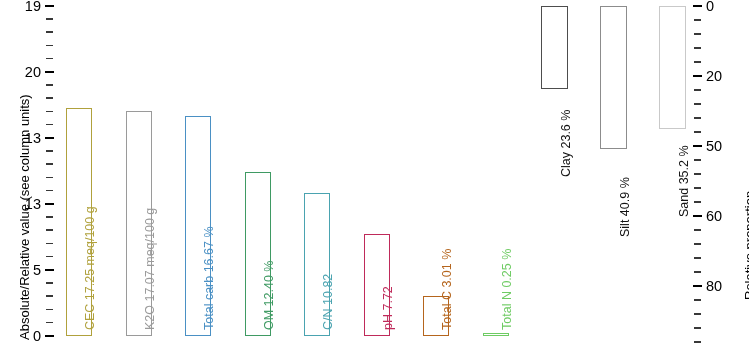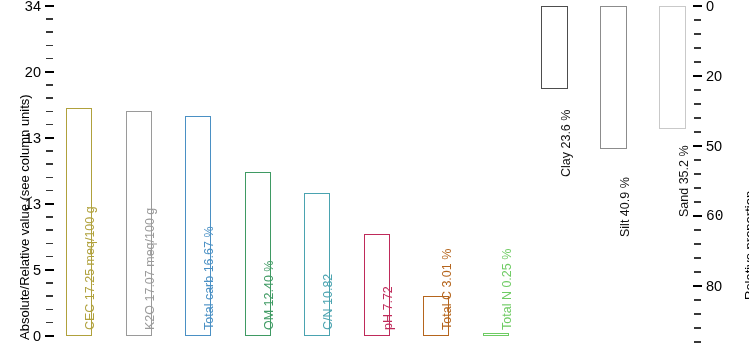--- a/index.html
+++ b/index.html
@@ -76,21 +76,21 @@
 </style>
 </head>
 <body>
 
 <div id="figure">
 
   <div id="left-axis-title" class="axis-title">Absolute/Relative value (see column units)</div>
 
   <div id="left-ticks">
       <div class="tick major" style="left: 45px; top: 5px;"></div>
-      <div class="tick-label left" style="left: 11px; top: -1px;">34</div>
+      <div class="tick-label left" style="left: 11px; top: -1px;">19</div>
       <div class="tick minor" style="left: 46px; top: 18.2px;"></div>
       <div class="tick minor" style="left: 46px; top: 31.4px;"></div>
       <div class="tick minor" style="left: 46px; top: 44.6px;"></div>
       <div class="tick minor" style="left: 46px; top: 57.8px;"></div>
       <div class="tick major" style="left: 45px; top: 71px;"></div>
       <div class="tick-label left" style="left: 11px; top: 65px;">20</div>
       <div class="tick minor" style="left: 46px; top: 84.2px;"></div>
       <div class="tick minor" style="left: 46px; top: 97.4px;"></div>
       <div class="tick minor" style="left: 46px; top: 110.6px;"></div>
       <div class="tick minor" style="left: 46px; top: 123.8px;"></div>
@@ -149,21 +149,21 @@
       <div class="tick minor" style="left: 694px; top: 103px;"></div>
       <div class="tick minor" style="left: 694px; top: 117px;"></div>
       <div class="tick minor" style="left: 694px; top: 131px;"></div>
       <div class="tick major" style="left: 693px; top: 145px;"></div>
       <div class="tick-label right" style="left: 706px; top: 139px;">50</div>
       <div class="tick minor" style="left: 694px; top: 159px;"></div>
       <div class="tick minor" style="left: 694px; top: 173px;"></div>
       <div class="tick minor" style="left: 694px; top: 187px;"></div>
       <div class="tick minor" style="left: 694px; top: 201px;"></div>
       <div class="tick major" style="left: 693px; top: 215px;"></div>
-      <div class="tick-label right" style="left: 706px; top: 209px; font-family: Liberation Mono, monospace;">60</div>
+      <div class="tick-label right" style="left: 706px; top: 209px;">60</div>
       <div class="tick minor" style="left: 694px; top: 229px;"></div>
       <div class="tick minor" style="left: 694px; top: 243px;"></div>
       <div class="tick minor" style="left: 694px; top: 257px;"></div>
       <div class="tick minor" style="left: 694px; top: 271px;"></div>
       <div class="tick major" style="left: 693px; top: 285px;"></div>
       <div class="tick-label right" style="left: 706px; top: 279px;">80</div>
       <div class="tick minor" style="left: 694px; top: 299px;"></div>
       <div class="tick minor" style="left: 694px; top: 313px;"></div>
       <div class="tick minor" style="left: 694px; top: 327px;"></div>
       <div class="tick minor" style="left: 694px; top: 341px;"></div>

